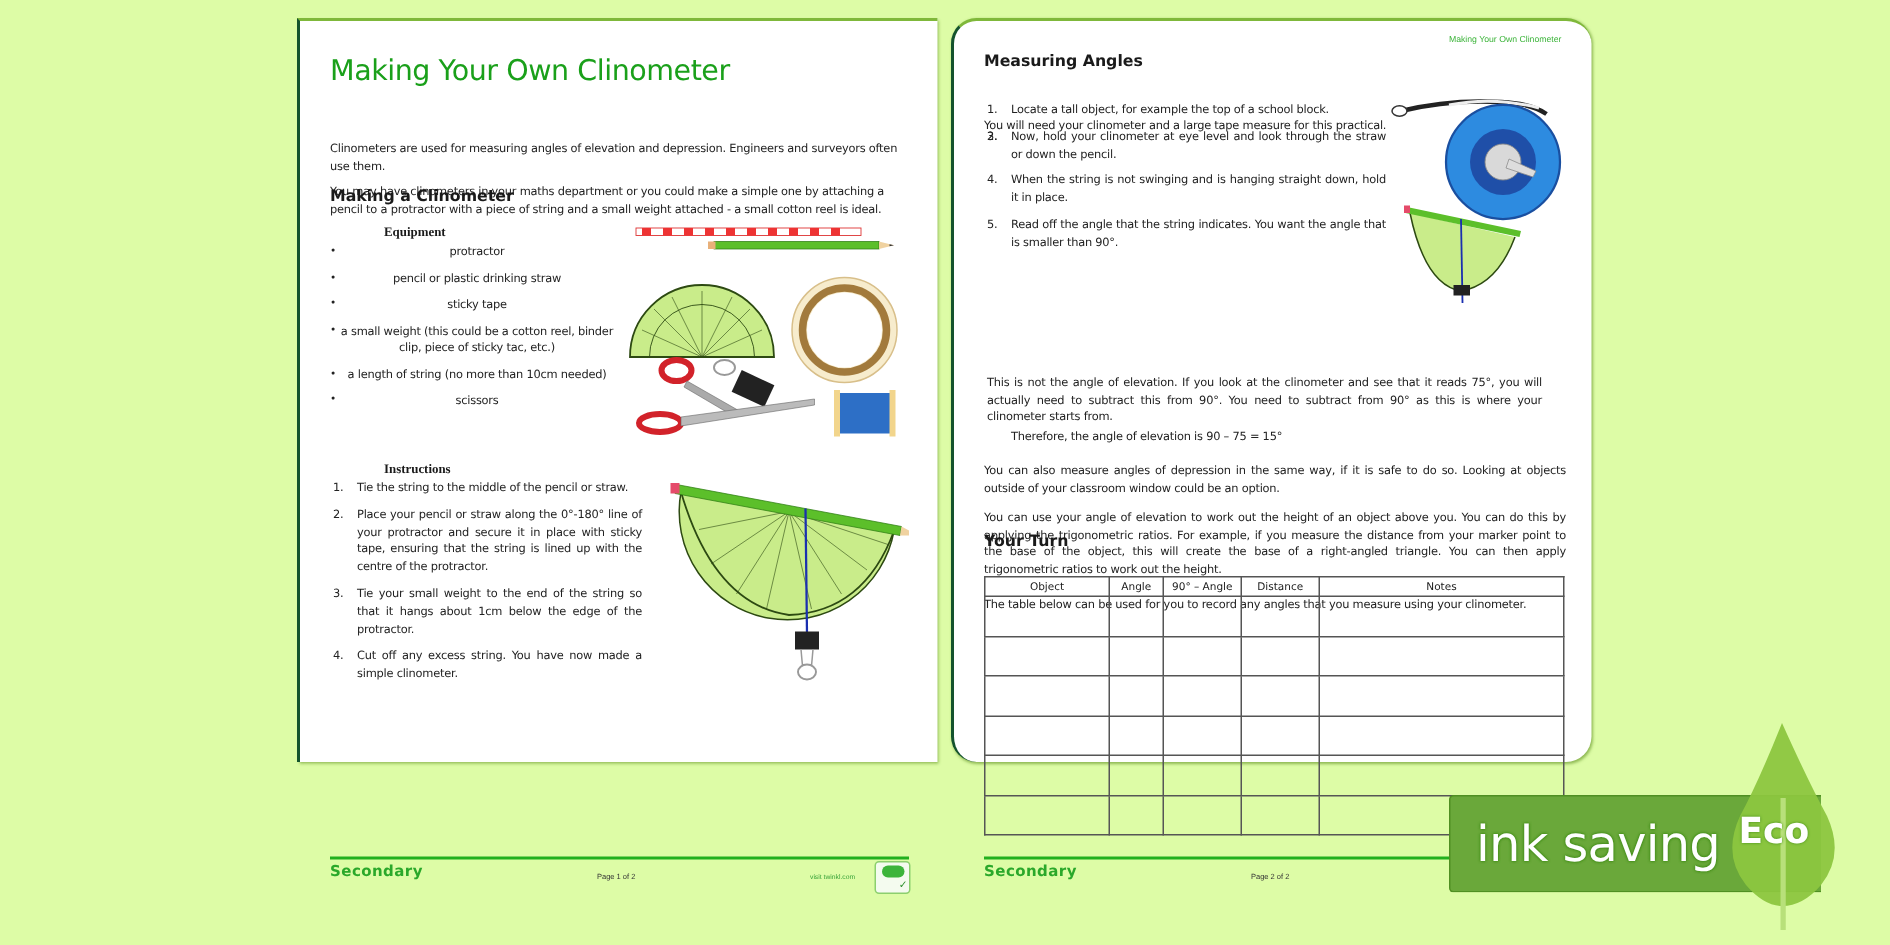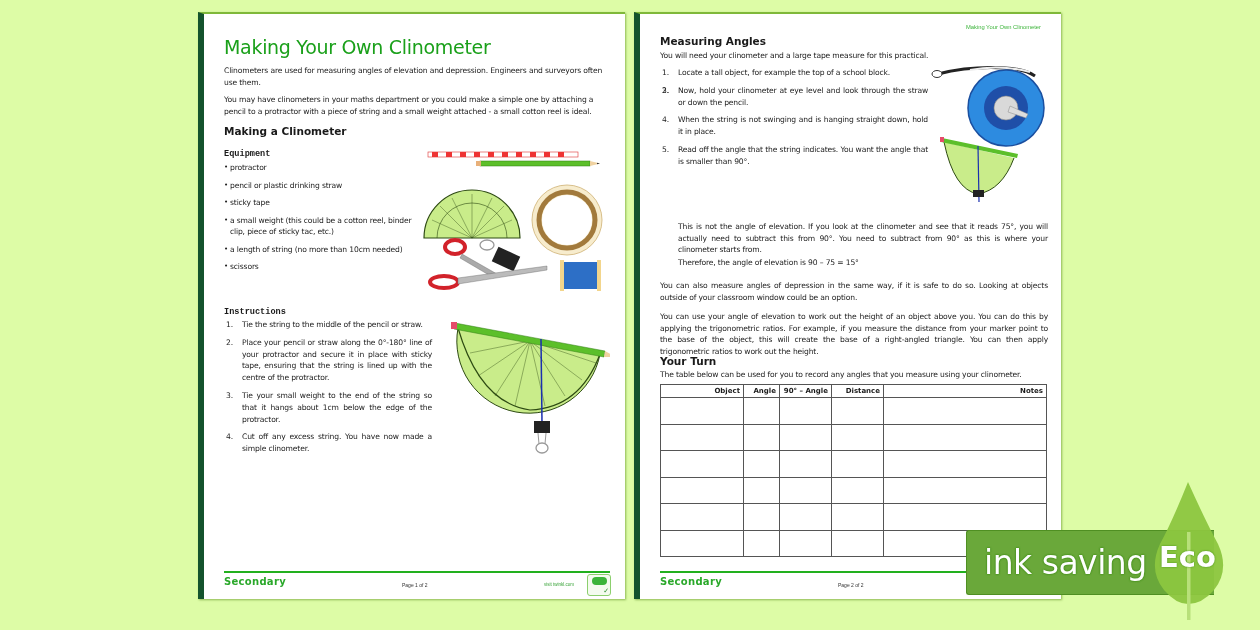--- a/index.html
+++ b/index.html
@@ -7,49 +7,50 @@
   body {
     background: #ddfca6;
     font-family: "Liberation Sans", sans-serif;
     position: relative;
     color: #1a1a1a;
   }
   .page {
     position: absolute;
     top: 12px;
     width: 427px;
-    height: 587px;
+    height: 496px;
     background: #ffffff;
-    border-left: 6px solid #14532d;
+    border-left: 2px solid #14532d;
     border-top: 2px solid #7fb83a;
     box-shadow: 1px 1px 2px rgba(90,140,30,0.6);
   }
   .page1 { left: 198px; }
-  .page2 { left: 634px; }
+  .page2 { left: 634px; border-radius: 17px; }
 
   .title {
     position: absolute; left: 20px; top: 22px;
     font-size: 19px; color: #1aa01a; font-weight: normal;
     font-family: "DejaVu Sans", sans-serif; letter-spacing: -0.3px;
   }
   .para {
     position: absolute; font-size: 7.6px; line-height: 11.5px; color: #222;
-    font-family: "DejaVu Sans", sans-serif; letter-spacing: -0.15px;
+    font-family: "DejaVu Sans", sans-serif; letter-spacing: -0.15px; margin-top: 28px;
   }
   .h2 {
     position: absolute; font-size: 10.5px; font-weight: bold; color: #1a1a1a;
     font-family: "DejaVu Sans", sans-serif;
   }
   .h3 {
     position: absolute; font-size: 8.6px; font-weight: bold; color: #1a1a1a;
-    font-family: Liberation Mono, monospace;
+    font-family: Liberation Serif, serif;
+    margin-left: 36px;
   }
   .bullet-list { position: absolute; list-style: none; font-size: 7.6px; color: #222;
     font-family: "DejaVu Sans", sans-serif; letter-spacing: -0.15px; }
-  .bullet-list li { line-height: 11.5px; margin-bottom: 6px; padding-left: 6px; position: relative; }
+  .bullet-list li { line-height: 11.5px; margin-bottom: 6px; padding-left: 6px; position: relative; text-align: center; }
   .bullet-list li::before { content: "•"; position: absolute; left: 0; top: 0; font-size: 7px; }
 
   .num-list { position: absolute; list-style: none; font-size: 7.6px; color: #222;
     font-family: "DejaVu Sans", sans-serif; letter-spacing: -0.15px; }
   .num-list li { line-height: 11.8px; margin-bottom: 6px; padding-left: 18px; position: relative; text-align: justify; }
   .num-list li .n { position: absolute; left: 2px; top: 0; }
 
   .footer-line { position: absolute; left: 20px; width: 386px; top: 557px; height: 2px; background: #22b01e; }
   .footer-left { position: absolute; left: 20px; top: 562px; font-size: 10px; color: #2aa82a; font-weight: bold;
     font-family: "DejaVu Sans", sans-serif; letter-spacing: 0.3px; }
@@ -59,32 +60,32 @@
     border-radius: 3px; background: #f4fbef; }
   .badge .blob { position: absolute; left: 4px; top: 2px; width: 15px; height: 8px; background: #3cb43a; border-radius: 6px; }
   .badge .check { position: absolute; right: 1px; bottom: 0; font-size: 7px; color: #2b8f2b; line-height: 8px; }
 
   .running-head { position: absolute; right: 20px; top: 10px; font-size: 5.8px; color: #3cb43a; }
 
   table.record {
     position: absolute; left: 20px; top: 370px; width: 387px;
     border-collapse: collapse; font-size: 7px; font-family: "DejaVu Sans", sans-serif;
   }
-  table.record th { text-align: right; font-weight: bold; padding: 1px 3px; height: 13px; border: 1px solid #555; }
+  table.record th { text-align: center; font-weight: normal; padding: 1px 3px; height: 13px; border: 1px solid #555; }
   table.record td { height: 26.5px; border: 1px solid #555; }
 
   .eco {
     position: absolute; left: 966px; top: 530px; width: 248px; height: 65px;
     background: #6aa83a; border: 1px solid #4f8f22; border-right: none; border-radius: 3px 0 0 3px;
   }
   .eco-text { position: absolute; left: 17px; top: 12px; font-size: 33px; color: #ffffff;
     font-family: "DejaVu Sans", sans-serif; letter-spacing: -0.5px;
     text-shadow: 0 0 2px #3d8a14, 0 0 2px #3d8a14; }
   .leaf { position: absolute; left: 1150px; top: 482px; width: 80px; height: 140px; }
-  .eco-word { position: absolute; left: 1159px; top: 540px; font-size: 29px; color: #ffffff; font-weight: bold;
+  .eco-word { position: absolute; left: 1159px; top: 540px; font-size: 24px; color: #ffffff; font-weight: bold;
     font-family: "DejaVu Sans", sans-serif; text-shadow: 0 0 2px #3d8a14; }
 
   .illus { position: absolute; }
 </style>
 </head>
 <body>
 
 <div class="page page1">
   <div class="title">Making Your Own Clinometer</div>
   <div class="para" style="left:20px; top:51px; width:388px;">Clinometers are used for measuring angles of elevation and depression. Engineers and surveyors often use them.</div>
@@ -214,21 +215,21 @@
     <circle cx="76" cy="46" r="12" fill="#d9d9d9" stroke="#888" stroke-width="0.6"></circle>
     <polygon points="80,44 98,52 96,56 78,50" fill="#ddd" stroke="#888" stroke-width="0.5"></polygon>
 
     <path d="M14 80 Q24 128 48 132 Q72 128 84 96" fill="#c9ec8a" stroke="#2d4a12" stroke-width="1"></path>
     <polygon points="12,76 88,92 87,96 11,80" fill="#5cbf2a"></polygon>
     <rect x="10" y="75" width="4" height="5" fill="#e54b6a"></rect>
     <line x1="48" y1="84" x2="49" y2="140" stroke="#1a2fb0" stroke-width="1.2"></line>
     <rect x="43" y="128" width="11" height="7" fill="#222"></rect>
   </svg>
 
-  <div class="para" style="left:38px; top:207px; width:370px; text-align:justify;">This is not the angle of elevation. If you look at the clinometer and see that it reads 75°, you will actually need to subtract this from 90°. You need to subtract from 90° as this is where your clinometer starts from.</div>
+  <div class="para" style="left:22px; top:207px; width:370px; text-align:justify;">This is not the angle of elevation. If you look at the clinometer and see that it reads 75°, you will actually need to subtract this from 90°. You need to subtract from 90° as this is where your clinometer starts from.</div>
   <div class="para" style="left:38px; top:243px; width:370px;">Therefore, the angle of elevation is 90 – 75 = 15°</div>
   <div class="para" style="left:20px; top:266px; width:388px; text-align:justify;">You can also measure angles of depression in the same way, if it is safe to do so. Looking at objects outside of your classroom window could be an option.</div>
   <div class="para" style="left:20px; top:297px; width:388px; text-align:justify;">You can use your angle of elevation to work out the height of an object above you. You can do this by applying the trigonometric ratios. For example, if you measure the distance from your marker point to the base of the object, this will create the base of a right-angled triangle. You can then apply trigonometric ratios to work out the height.</div>
 
   <div class="h2" style="left:20px; top:341px;">Your Turn</div>
   <div class="para" style="left:20px; top:355px; width:388px;">The table below can be used for you to record any angles that you measure using your clinometer.</div>
 
   <table class="record">
     <colgroup>
       <col style="width:83px">

